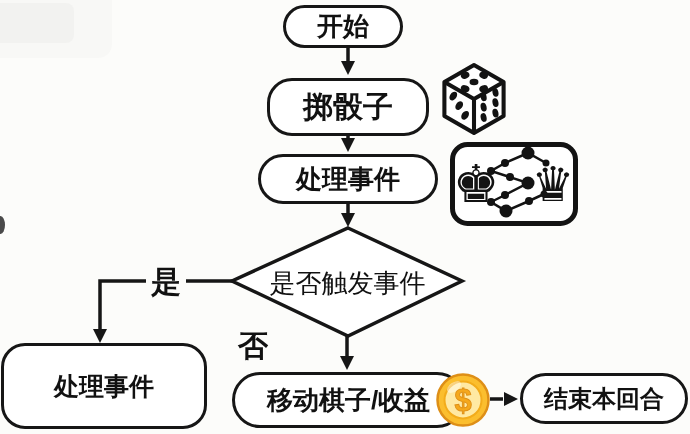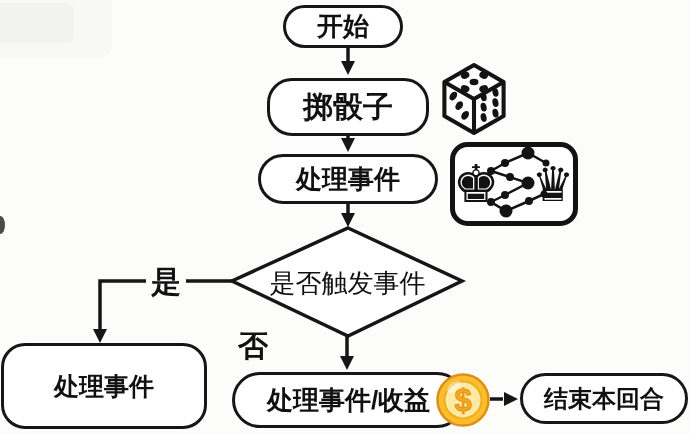--- a/index.html
+++ b/index.html
@@ -82,21 +82,21 @@
   <div class="diamond-label">是否触发事件</div>
 
   <div class="branch-label label-yes">是</div>
   <div class="branch-label label-no">否</div>
 
   <div class="node node-handle">
     <span>处理事件</span>
   </div>
 
   <div class="node node-settle">
-    <span>处理事件/收益</span>
+    <span>移动棋子/收益</span>
   </div>
 
   <div class="node node-end">
     <span>结束本回合</span>
   </div>
 
   <svg class="icon icon-dice" width="74" height="76" viewBox="0 0 100 100">
     <g stroke="#131313" stroke-width="5.5" stroke-linejoin="round" fill="#ffffff">
       <path d="M50,4 L90,27 V73 L50,96 L10,73 V27 Z"></path>
       <path d="M10,27 L50,50 L90,27"></path>

